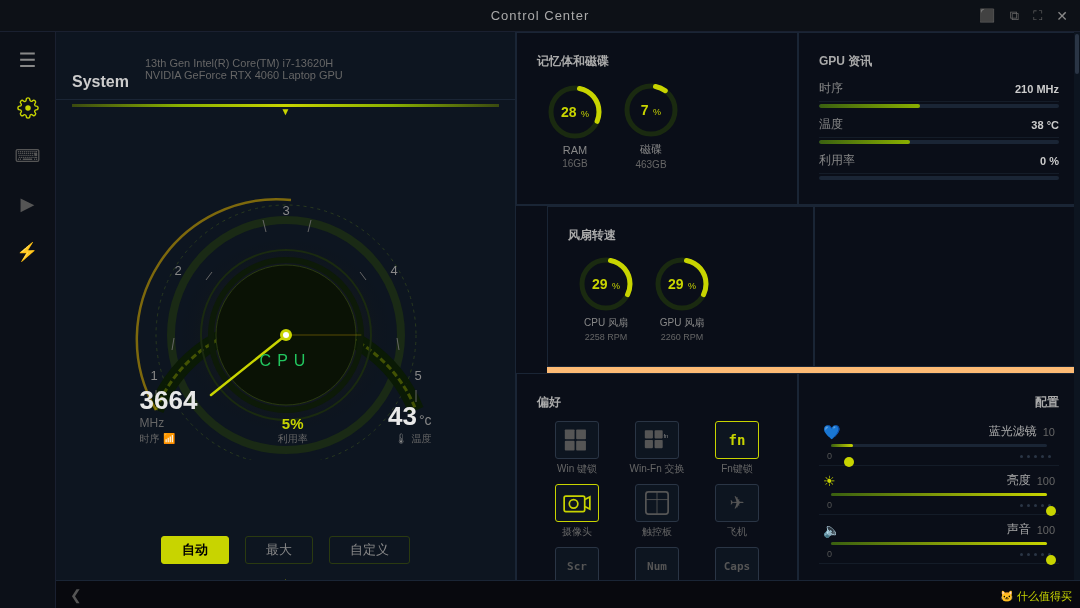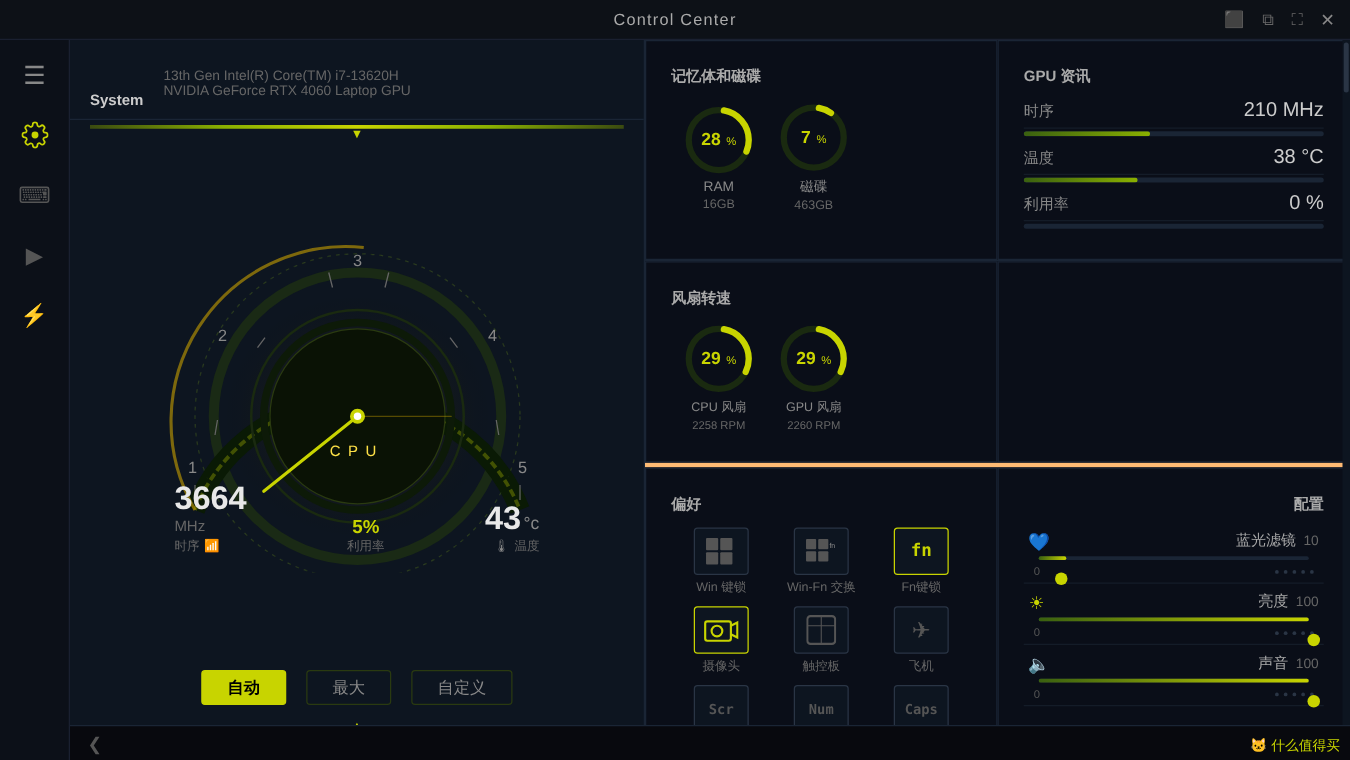--- a/index.html
+++ b/index.html
@@ -85,21 +85,21 @@
       display: flex;
       flex-direction: column;
       position: relative;
     }
 
     .system-header {
       padding: 12px 16px 6px;
       border-bottom: 1px solid #1a2535;
     }
     .system-title {
-      font-size: 12px;
+      font-size: 16px;
       color: #ccc;
       font-weight: bold;
       margin-bottom: 2px;
       display: inline-block;
       margin-top: 29px;
     }
     .system-info-line {
       font-size: 11px;
       color: #666;
     }
@@ -269,22 +269,23 @@
       justify-content: space-between;
       align-items: center;
       padding: 4px 0;
       border-bottom: 1px solid #141c28;
     }
     .gpu-info-key {
       font-size: 12px;
       color: #888;
     }
     .gpu-info-val {
-      font-size: 16px;
+      font-size: 11px;
       color: #ccc;
+      font-weight: bold;
     }
     .gpu-bar {
       height: 4px;
       background: #1a2535;
       margin: 2px 0 4px;
       border-radius: 2px;
       overflow: hidden;
     }
     .gpu-bar-fill {
       height: 100%;
@@ -518,21 +519,21 @@
             <line x1="250" y1="100" x2="244" y2="92" stroke="#666"></line>
             <line x1="283" y1="170" x2="281" y2="158" stroke="#666"></line>
             <line x1="300" y1="222" x2="300" y2="210" stroke="#666"></line>
           </g>
 
           <circle cx="170" cy="155" r="130" fill="none" stroke="#1a2a15" stroke-width="0.5" stroke-dasharray="1 6"></circle>
         </svg>
 
         
         <div style="position:absolute;bottom:90px;left:50%;transform:translateX(-50%);text-align:center;">
-          <div style="font-size:12px;color:#fde047;letter-spacing:6px;font-weight:300;">CPU</div>
+          <div style="font-size:16px;color:#22c55e;letter-spacing:6px;font-weight:300;">CPU</div>
         </div>
 
         
         <div style="position:absolute;bottom:14px;left:0;right:0;display:flex;justify-content:space-between;align-items:flex-end;padding:0 24px;">
           <div>
             <div style="display:flex;align-items:baseline;gap:2px;">
               <span style="font-size:26px;color:#e8e8e8;font-weight:bold;">3664</span>
             </div>
             <div style="font-size:12px;color:#666;">MHz</div>
             <div style="display:flex;align-items:center;gap:4px;margin-top:2px;">
@@ -633,21 +634,21 @@
             <span class="gpu-info-val">0 %</span>
           </div>
           <div class="gpu-bar">
             <div class="gpu-bar-fill" style="width:0%"></div>
           </div>
         </div>
       </div>
 
     </div>
 
-    <div style="display:flex;border-bottom:4px solid #fdba74;flex:0 0 auto;">
+    <div style="display:flex;border-bottom:6px solid #fdba74;flex:0 0 auto;margin-left:31px;">
 
       <div class="panel" style="flex:1;border-right:1px solid #1a2535;">
         <div class="panel-title">风扇转速</div>
         <div class="ring-gauges">
 
           <div class="ring-item">
             <div class="ring-svg-container">
               <svg width="60" height="60" viewBox="0 0 60 60">
                 <circle cx="30" cy="30" r="24" fill="none" stroke="#1a2a10" stroke-width="5"></circle>
                 <circle cx="30" cy="30" r="24" fill="none" stroke="#c8d400" stroke-width="5" stroke-dasharray="43.9 106.1" stroke-dashoffset="33" stroke-linecap="round"></circle>

